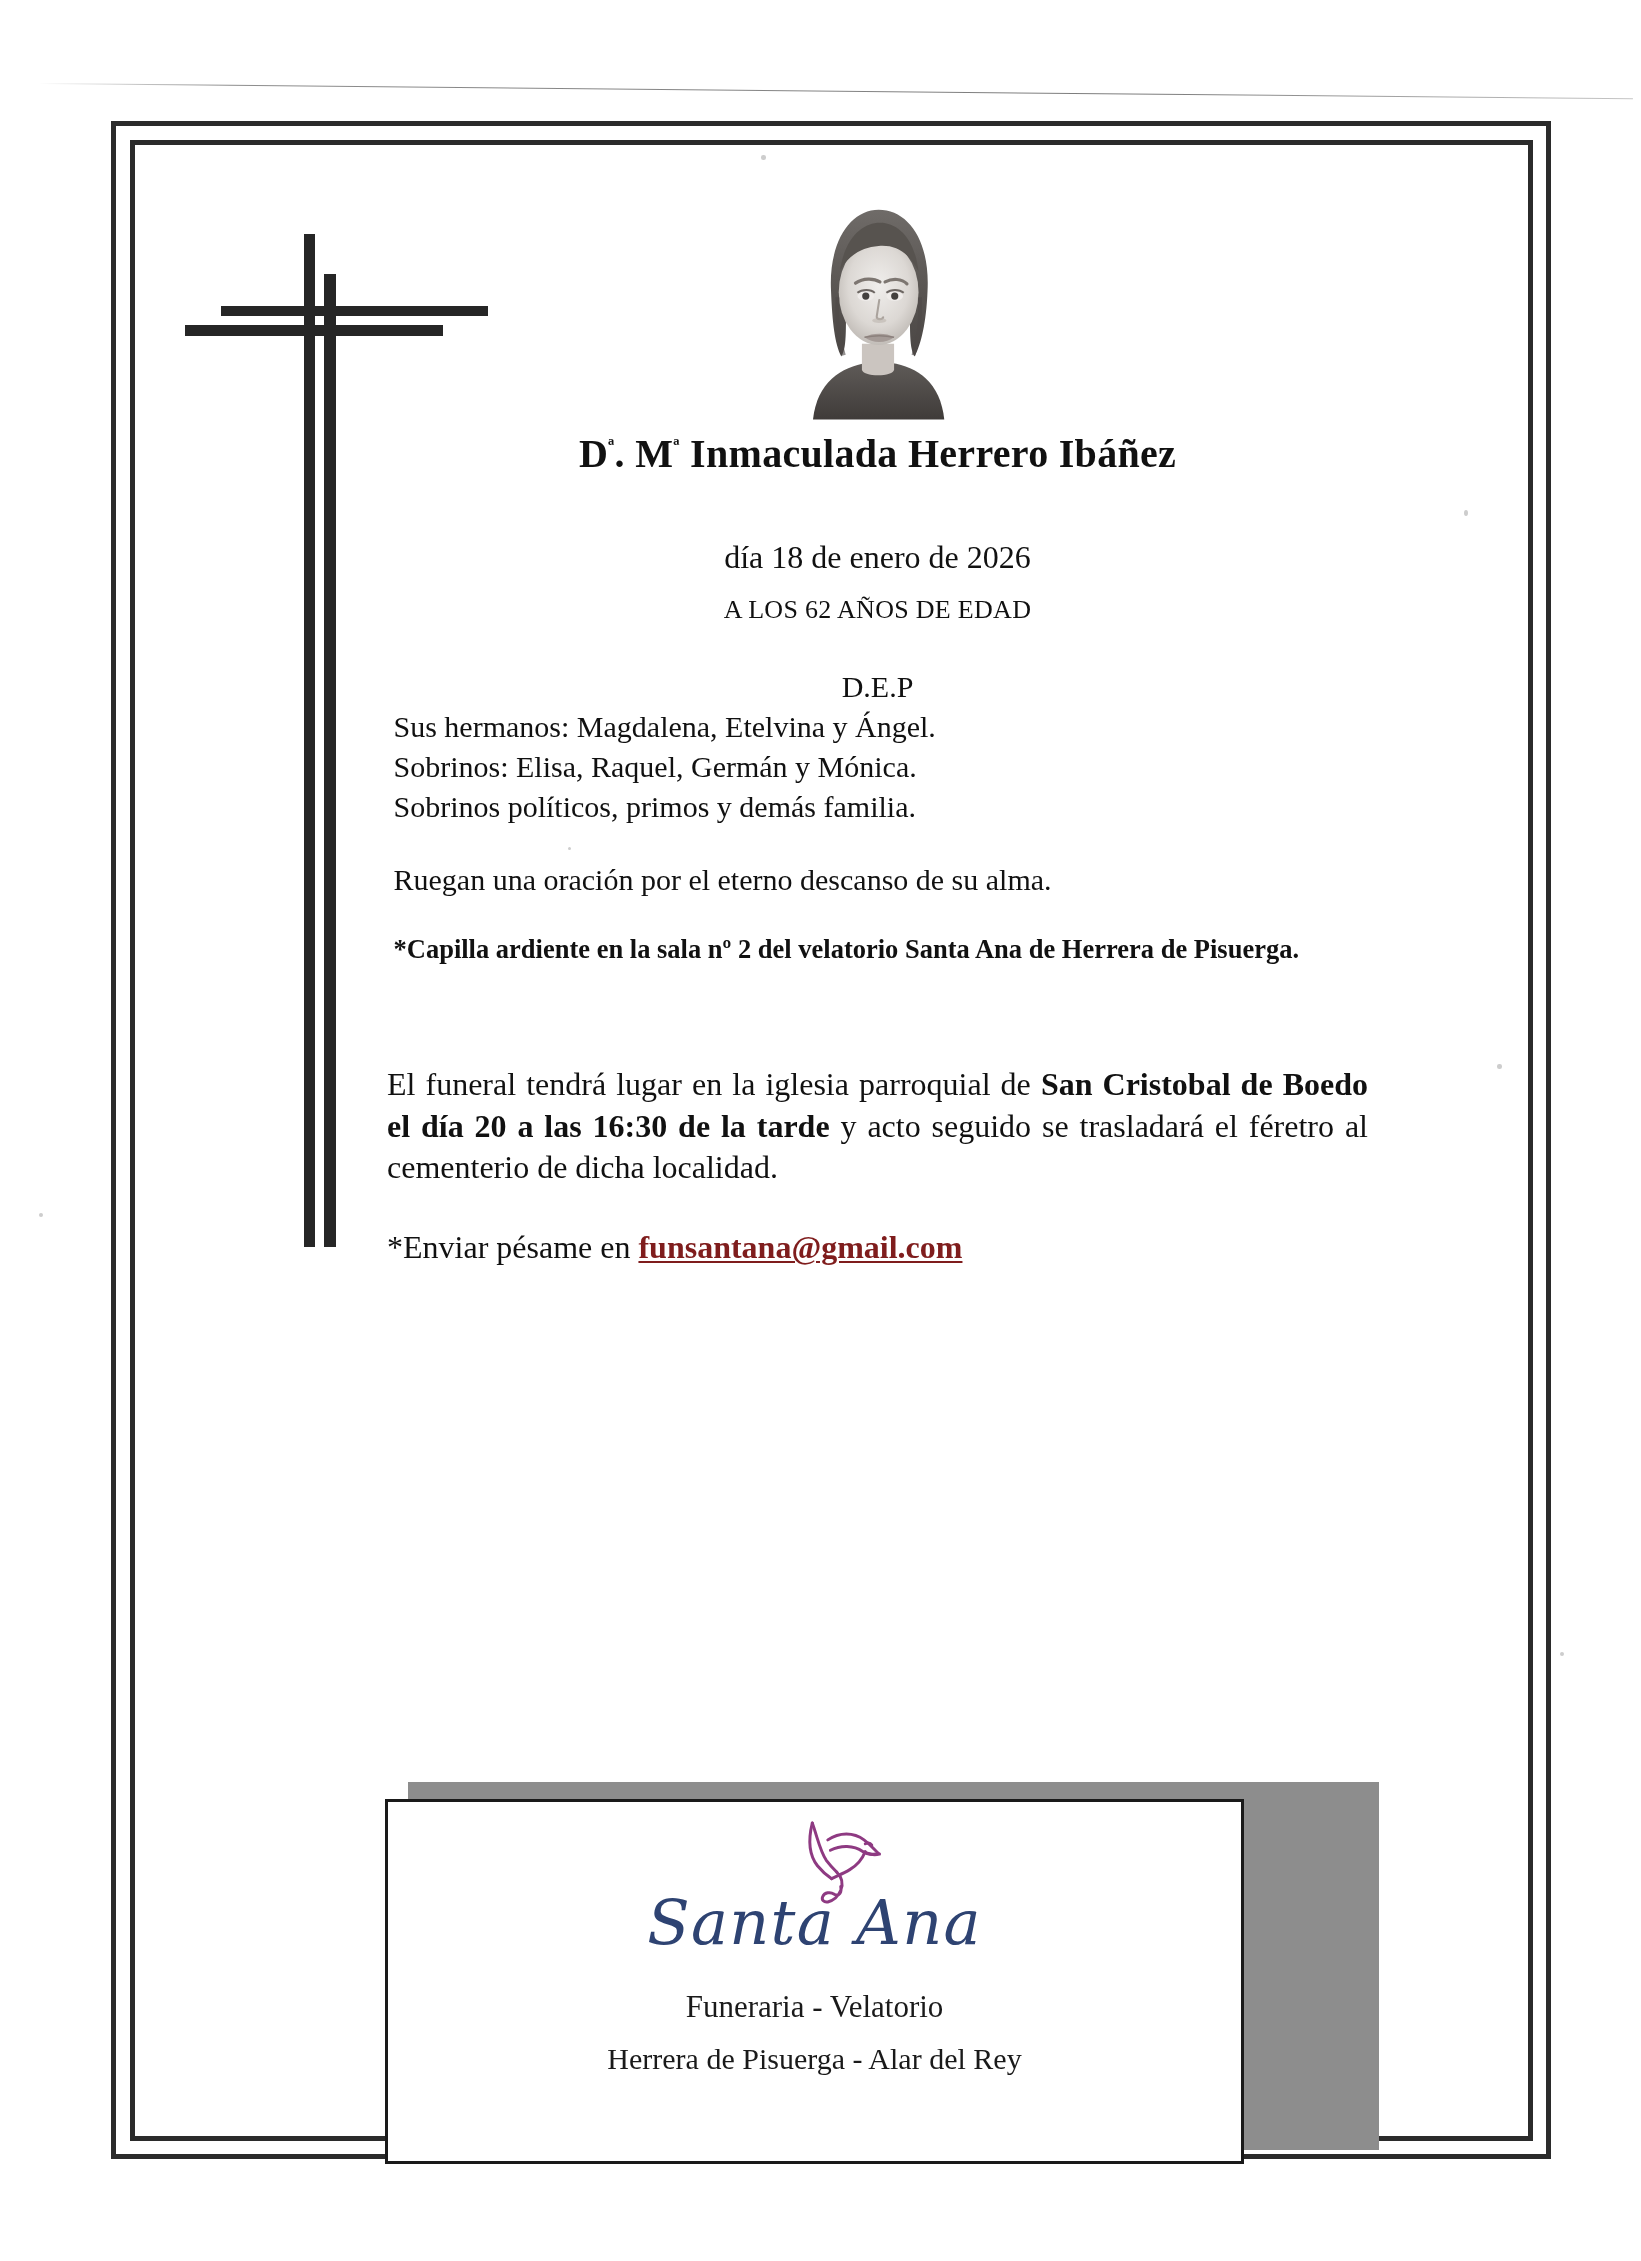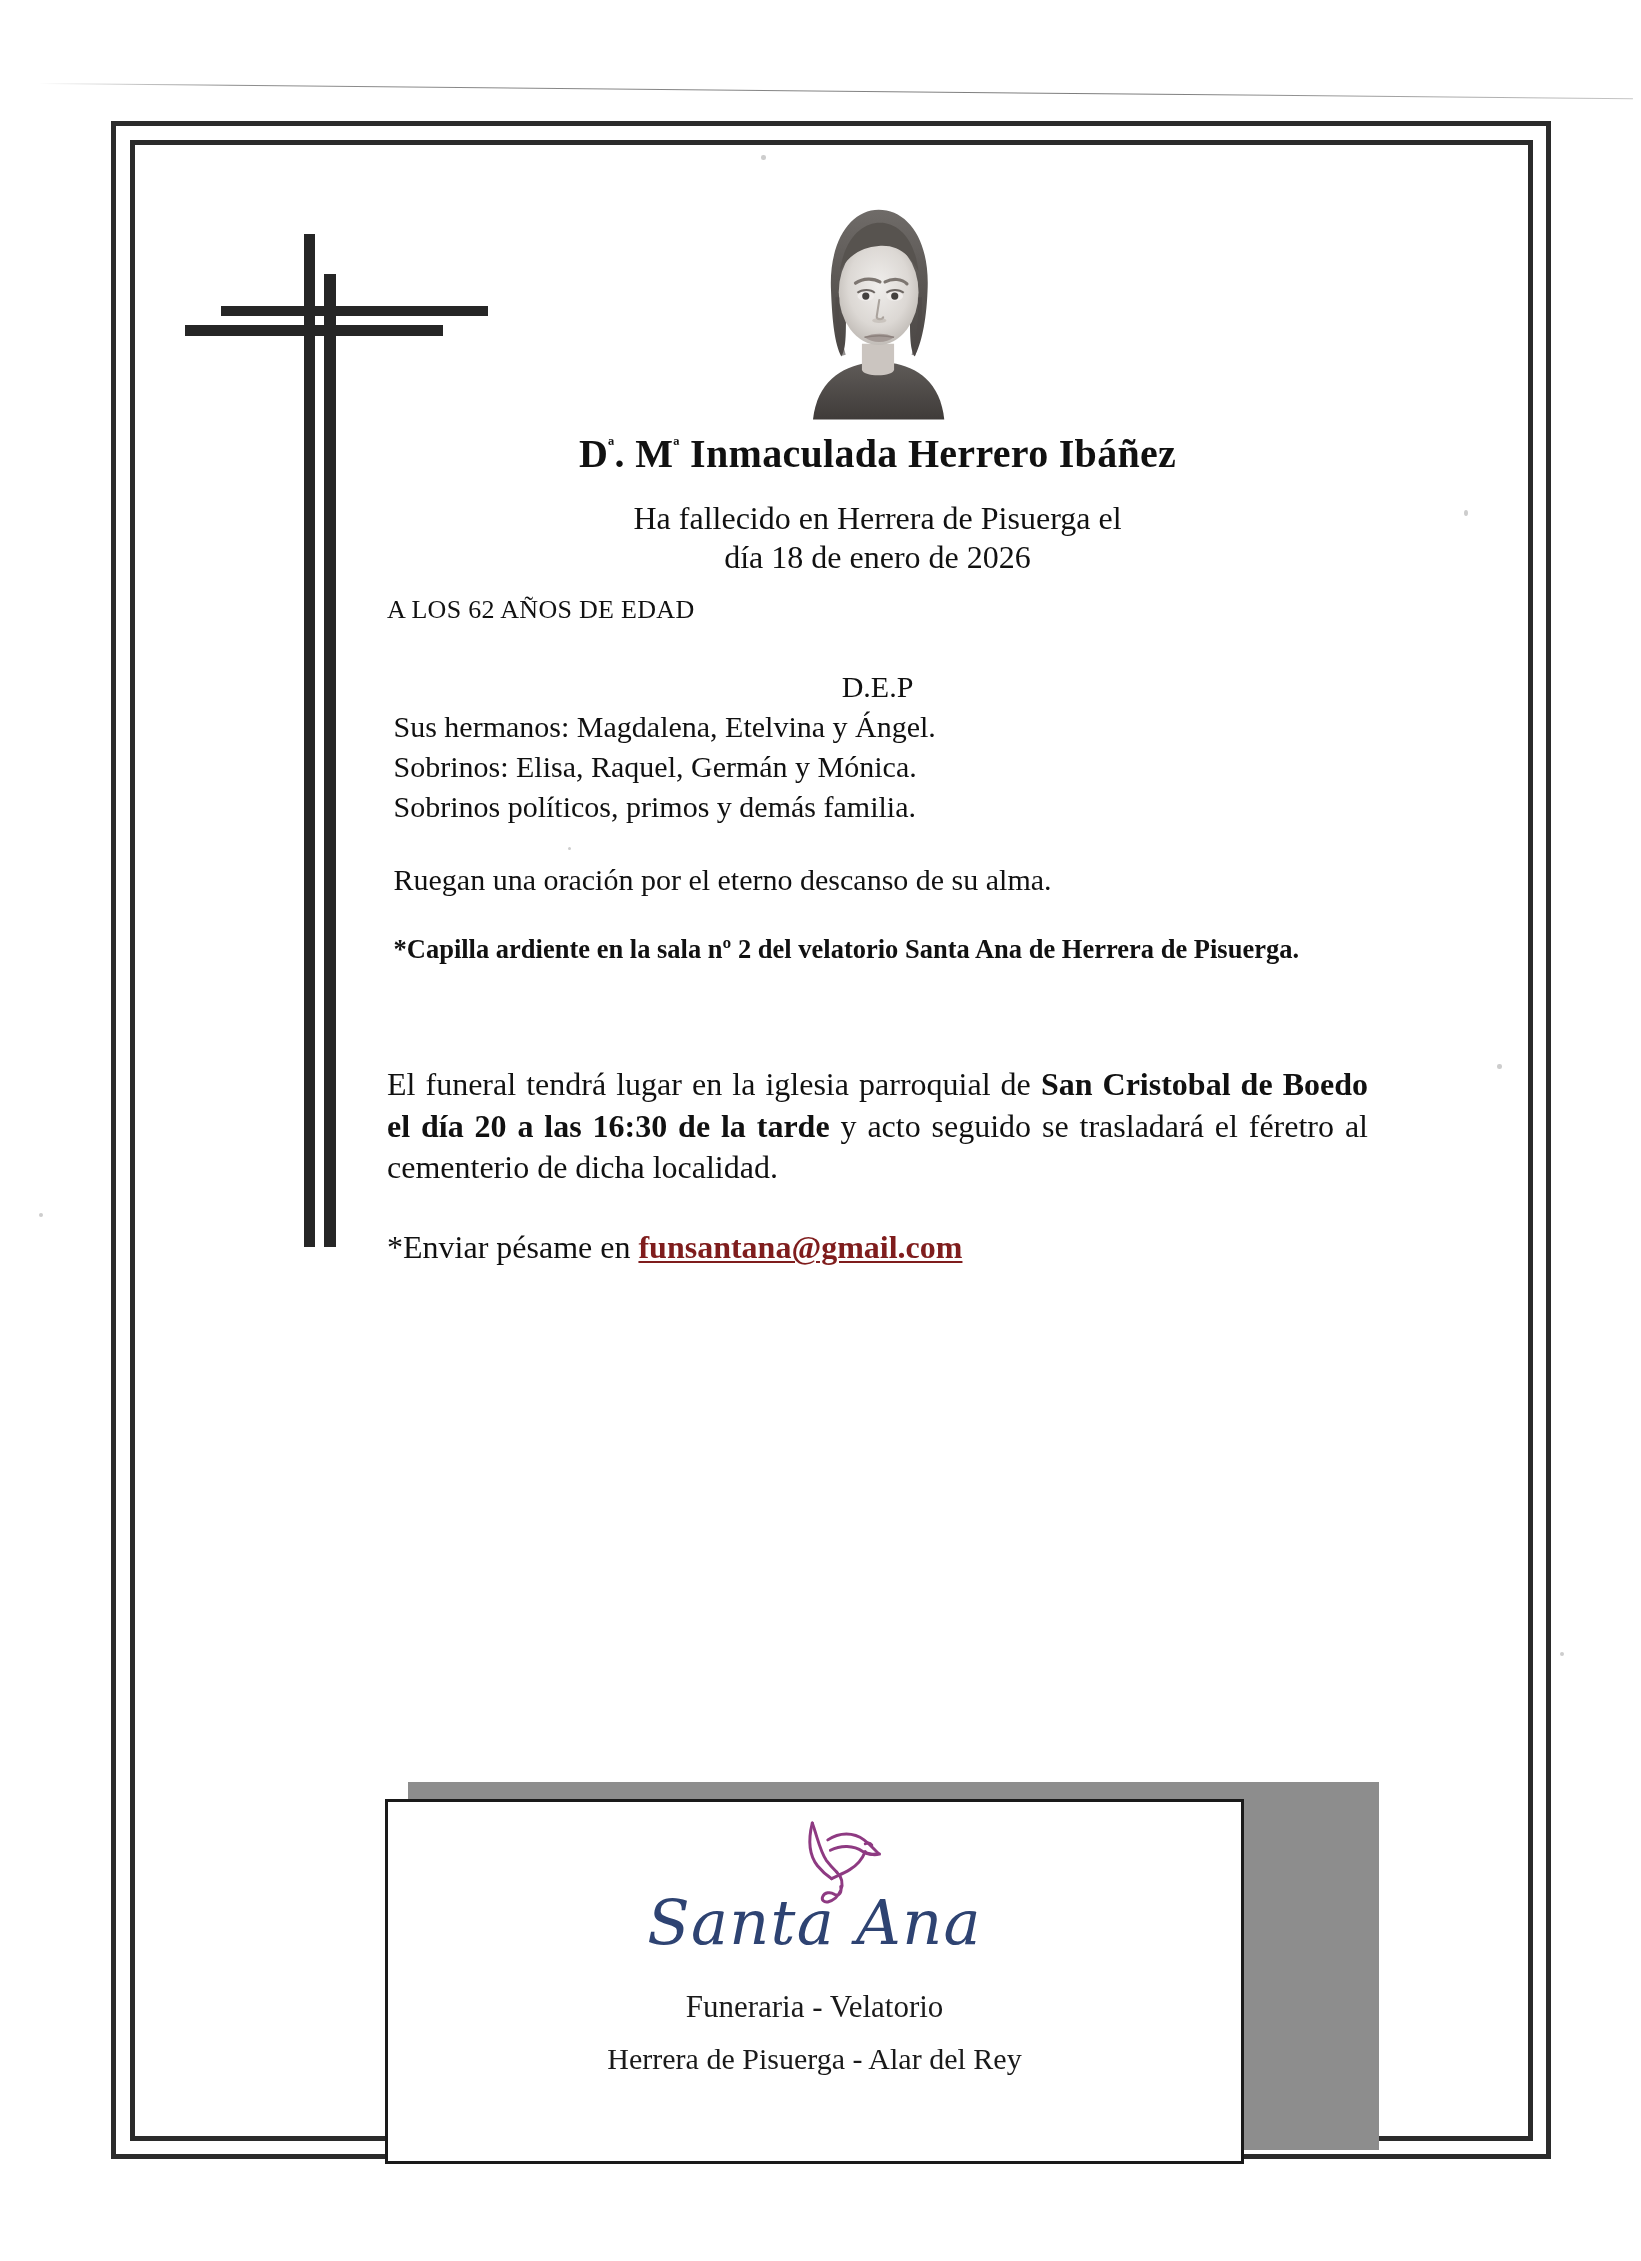--- a/index.html
+++ b/index.html
@@ -127,21 +127,21 @@
   }
 
   .died-line {
     text-align: center;
     font-size: 32px;
     line-height: 1.24;
     margin: 0 0 17px 0;
   }
 
   .age-line {
-    text-align: left;
+    text-align: center;
     font-size: 26px;
     letter-spacing: 0.3px;
     margin: 0 0 45px 0;
   }
 
   .dep {
     text-align: center;
     font-size: 30px;
     margin: 0 0 2.6px 0;
   }
@@ -336,21 +336,21 @@
 
         <path d="M66 160 C64 200 70 232 76 250" stroke="#4e4a47" stroke-width="6" fill="none" opacity=".6"></path>
         <path d="M194 160 C196 200 190 232 184 250" stroke="#4e4a47" stroke-width="6" fill="none" opacity=".6"></path>
       </svg>
     </div>
   </div>
 
   <h1 class="deceased-name"><span>D</span><sup>ª</sup><span>. M</span><sup>ª</sup><span> Inmaculada Herrero Ibáñez</span></h1>
 
   <p class="died-line">
-    <span>Ha fallecido en Herrera de Pisuerga el</span><br>
+    <br>
     <span>día 18 de enero de 2026</span>
   </p>
 
   <p class="age-line">A LOS 62 AÑOS DE EDAD</p>
 
   <p class="dep">D.E.P</p>
 
   <ul class="family-list">
     <li>Sus hermanos: Magdalena, Etelvina y Ángel.</li>
     <li>Sobrinos: Elisa, Raquel, Germán y Mónica.</li>

